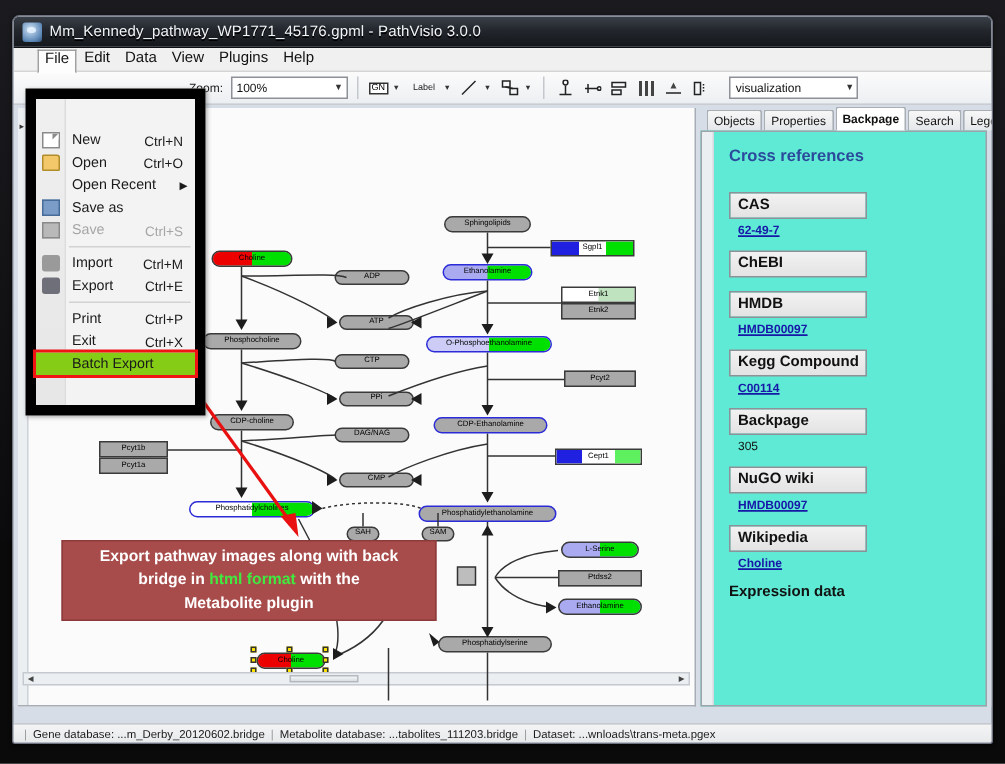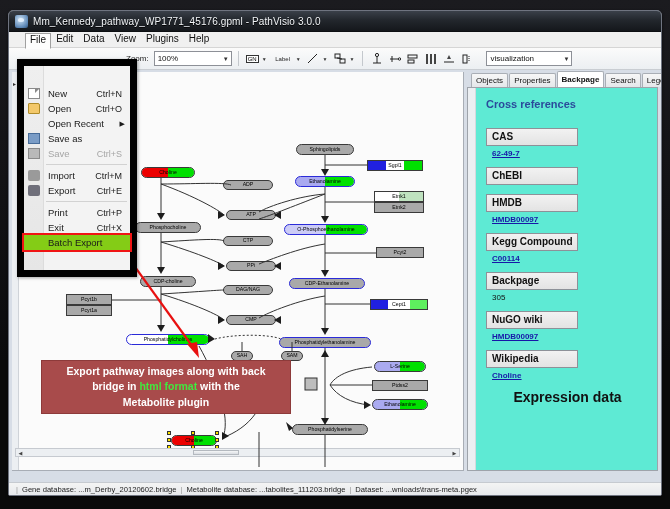--- a/index.html
+++ b/index.html
@@ -242,23 +242,22 @@
     padding: 3px 0 0 6px;
     color: #16169c;
     text-decoration: underline;
   }
   .xref-val a {
     color: #1717a8; text-decoration: underline;
     font-weight: bold;
   }
   .xref-val.plain { color:#111; font-weight: normal; text-decoration:none;}
   #bp-expr {
-    font-size: 14px; font-weight: bold; color: #111;
+    font-size: 10px; font-weight: bold; color: #111;
     margin-top: 6px;
-    text-align: center;
   }
 
   
   #graph { position:absolute; left:7px; top:0; right:0; bottom:0; }
   .node {
     position: absolute;
     font-size: 5.2px;
     color: #000;
     display: flex; align-items: center; justify-content: center;
     text-align: center;

